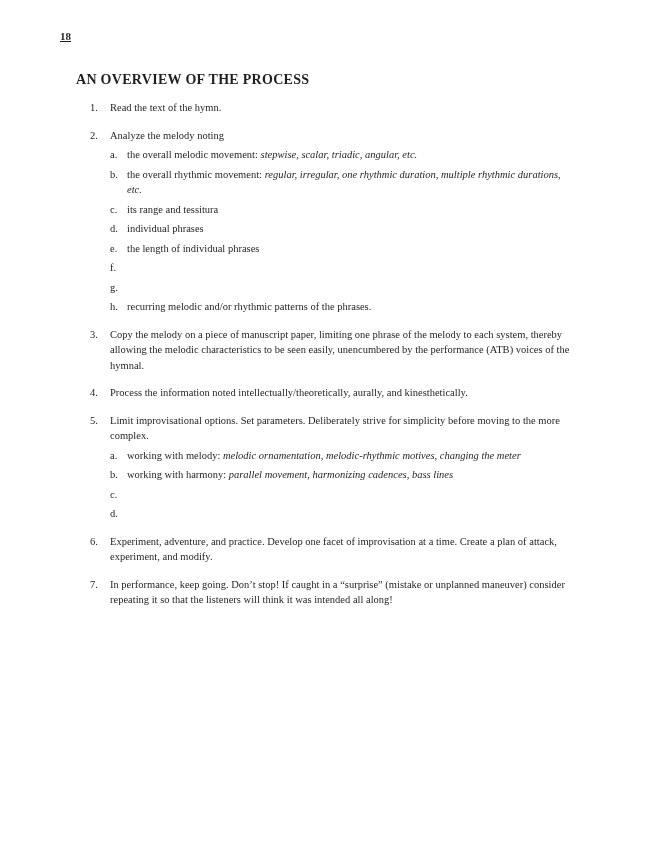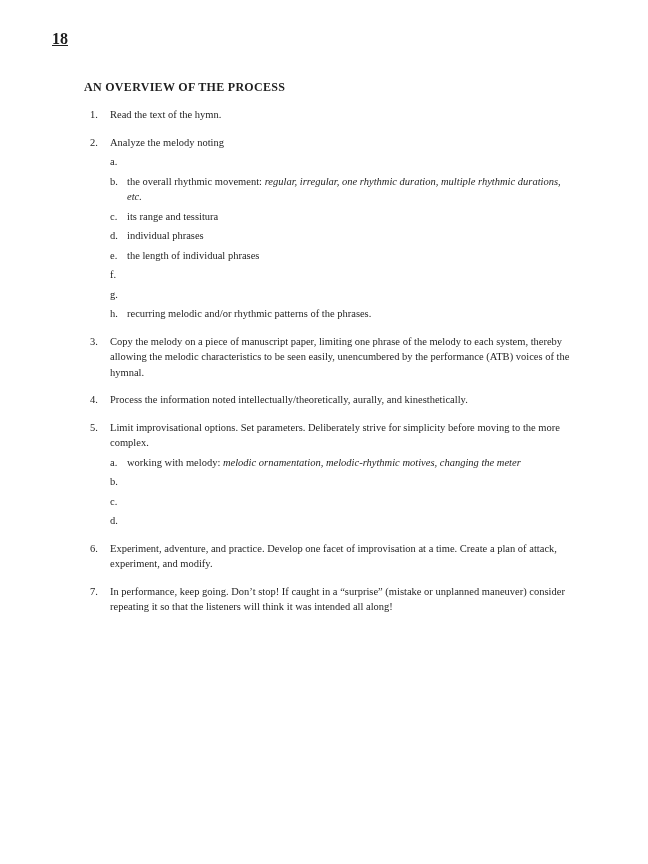--- a/index.html
+++ b/index.html
@@ -10,35 +10,35 @@
   body {
     position: relative;
     width: 648px;
     height: 864px;
     font-family: "Liberation Serif", serif;
     color: #1f1f1f;
     overflow: hidden;
   }
   .page-number {
     position: absolute;
-    left: 52px;
+    left: 60px;
     top: 30px;
-    font-size: 16px;
+    font-size: 11px;
     font-weight: bold;
     text-decoration: underline;
   }
   .content {
     position: absolute;
     left: 72px;
     top: 68px;
     width: 506px;
   }
   .heading {
-    margin: 12px;
-    font-size: 12px;
+    margin: 4px;
+    font-size: 14px;
     font-weight: bold;
     letter-spacing: 0.3px;
   }
   .item {
     display: flex;
     margin-top: 12px;
     font-size: 10.5px;
     line-height: 15.5px;
   }
   .item > .marker {
@@ -72,20 +72,21 @@
     <span class="marker">1.</span>
     <span class="text">Read the text of the hymn.</span>
   </div>
 
   <div class="item">
     <span class="marker">2.</span>
     <span class="text">Analyze the melody noting</span>
   </div>
   <div class="item sub">
     <span class="marker">a.</span>
+    <span class="text"><span>the overall melodic movement: </span><span class="it">stepwise, scalar, triadic, angular, etc.</span></span>
   </div>
   <div class="item sub">
     <span class="marker">b.</span>
     <span class="text"><span>the overall rhythmic movement: </span><span class="it">regular, irregular, one rhythmic duration, multiple rhythmic durations, etc.</span></span>
   </div>
   <div class="item sub">
     <span class="marker">c.</span>
     <span class="text"><span>its range and tessitura</span><span class="it"></span></span>
   </div>
   <div class="item sub">
@@ -120,20 +121,21 @@
   <div class="item">
     <span class="marker">5.</span>
     <span class="text">Limit improvisational options. Set parameters. Deliberately strive for simplicity before moving to the more complex.</span>
   </div>
   <div class="item sub">
     <span class="marker">a.</span>
     <span class="text"><span>working with melody: </span><span class="it">melodic ornamentation, melodic-rhythmic motives, changing the meter</span></span>
   </div>
   <div class="item sub">
     <span class="marker">b.</span>
+    <span class="text"><span>working with harmony: </span><span class="it">parallel movement, harmonizing cadences, bass lines</span></span>
   </div>
   <div class="item sub">
     <span class="marker">c.</span>
   </div>
   <div class="item sub">
     <span class="marker">d.</span>
   </div>
 
   <div class="item">
     <span class="marker">6.</span>

